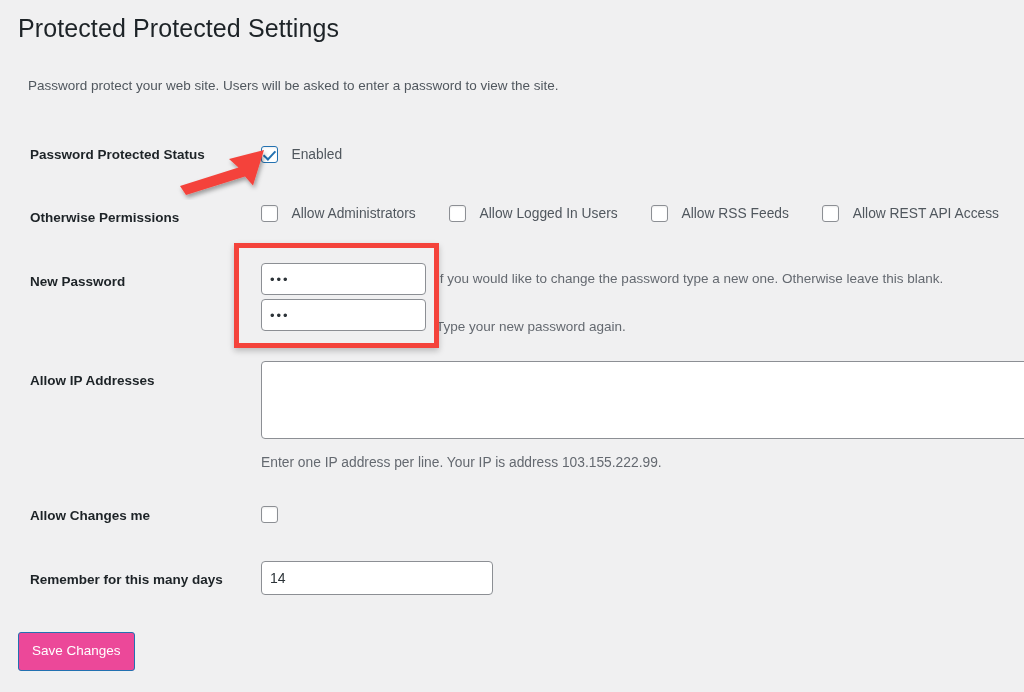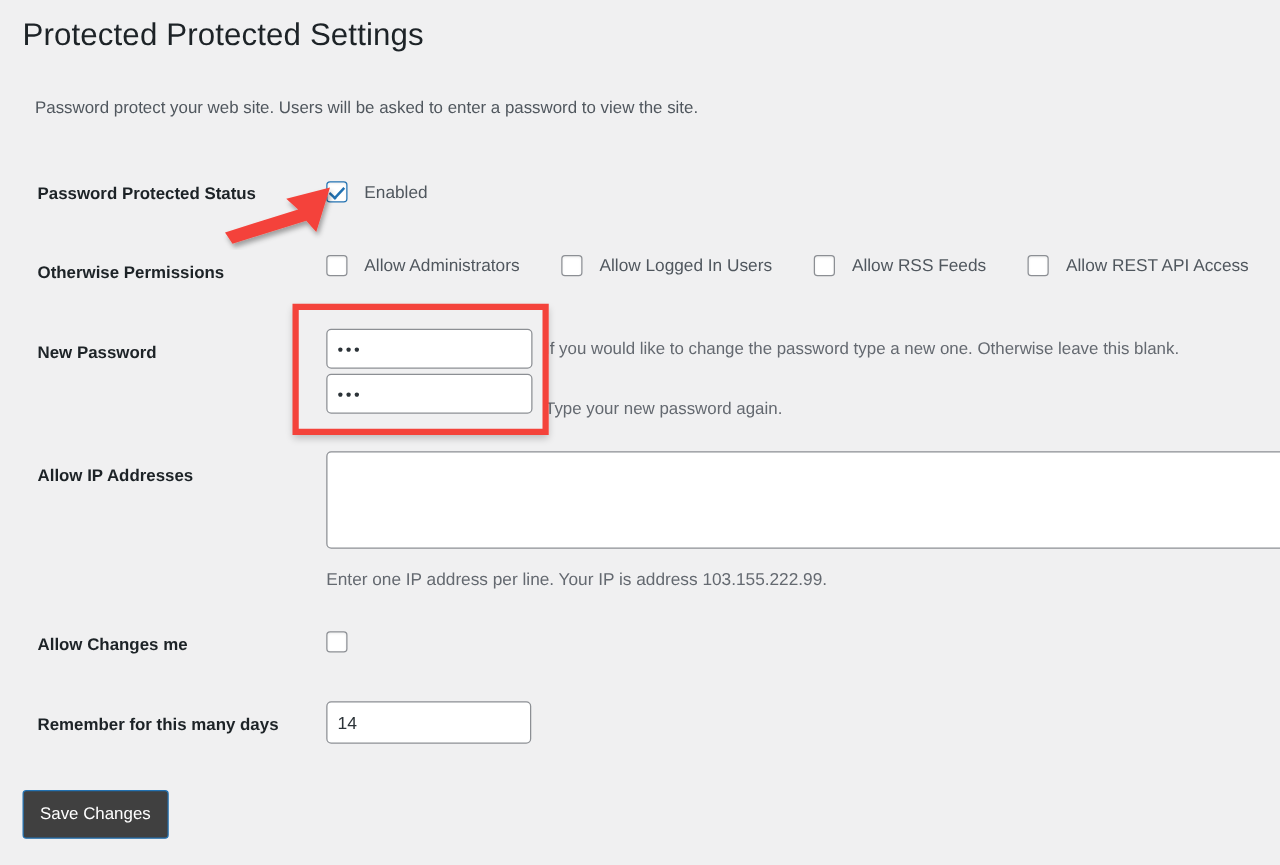--- a/index.html
+++ b/index.html
@@ -129,21 +129,21 @@
   }
   .pw-input {
     display: block;
     width: 165px;
     height: 32px;
     letter-spacing: 2px;
     font-size: 13px;
   }
 
   .days-input {
-    width: 164px;
+    width: 232px;
     height: 34px;
     font-size: 14px;
   }
 
   .ip-textarea {
     box-sizing: border-box;
     width: 830px;
     height: 78px;
     border: 1px solid #8c8f94;
     border-radius: 4px;
@@ -164,21 +164,21 @@
   }
   .desc-below {
     font-size: 13.8px;
     color: #646970;
     line-height: 1.4;
   }
 
   
   .btn-primary {
     display: inline-block;
-    background: #404040;
+    background: #ec4899;
     border: 1px solid #2271b1;
     border-radius: 3px;
     color: #fff;
     font-family: "Liberation Sans", sans-serif;
     font-size: 13.5px;
     line-height: 1;
     padding: 11px 13px 12px;
     cursor: pointer;
     text-decoration: none;
   }

